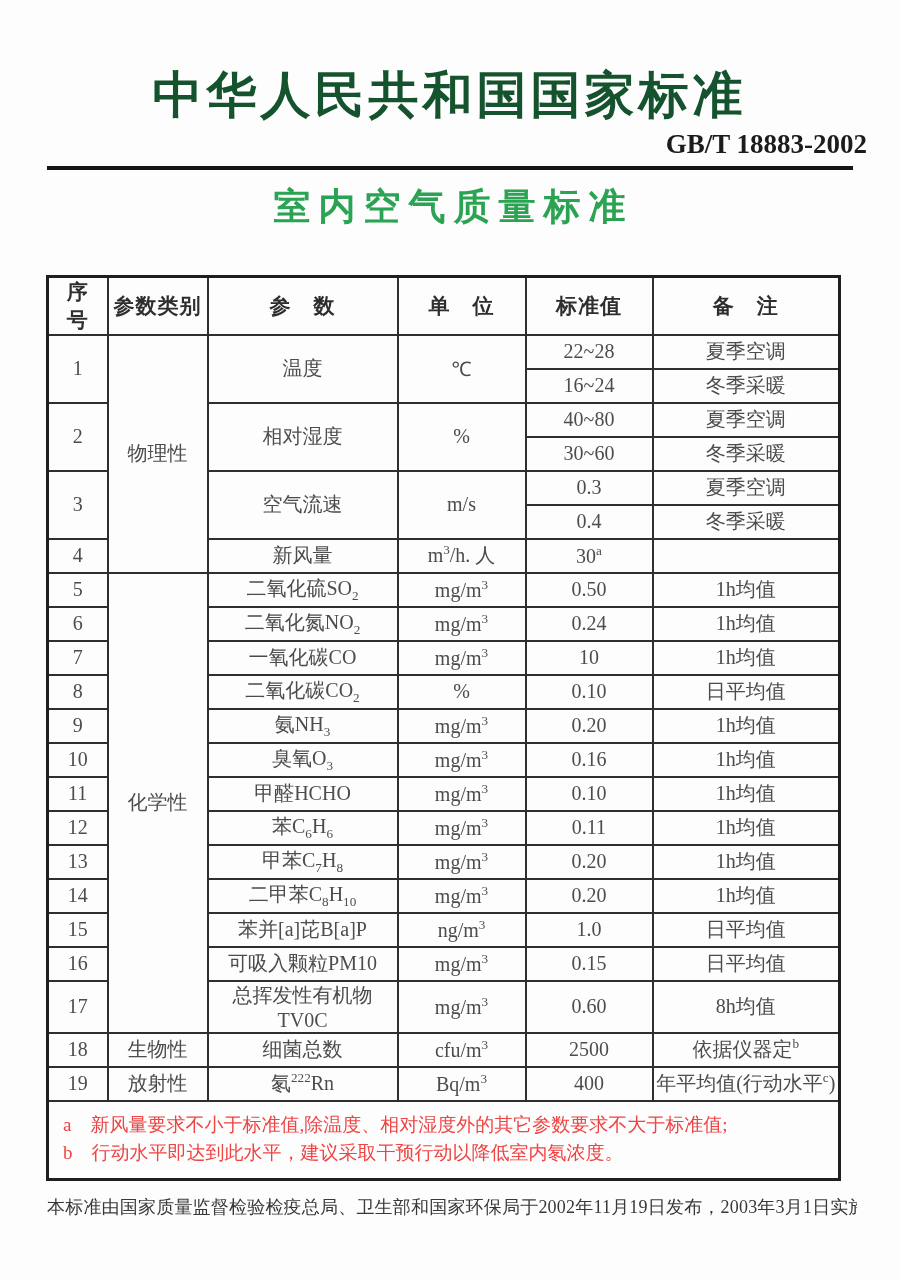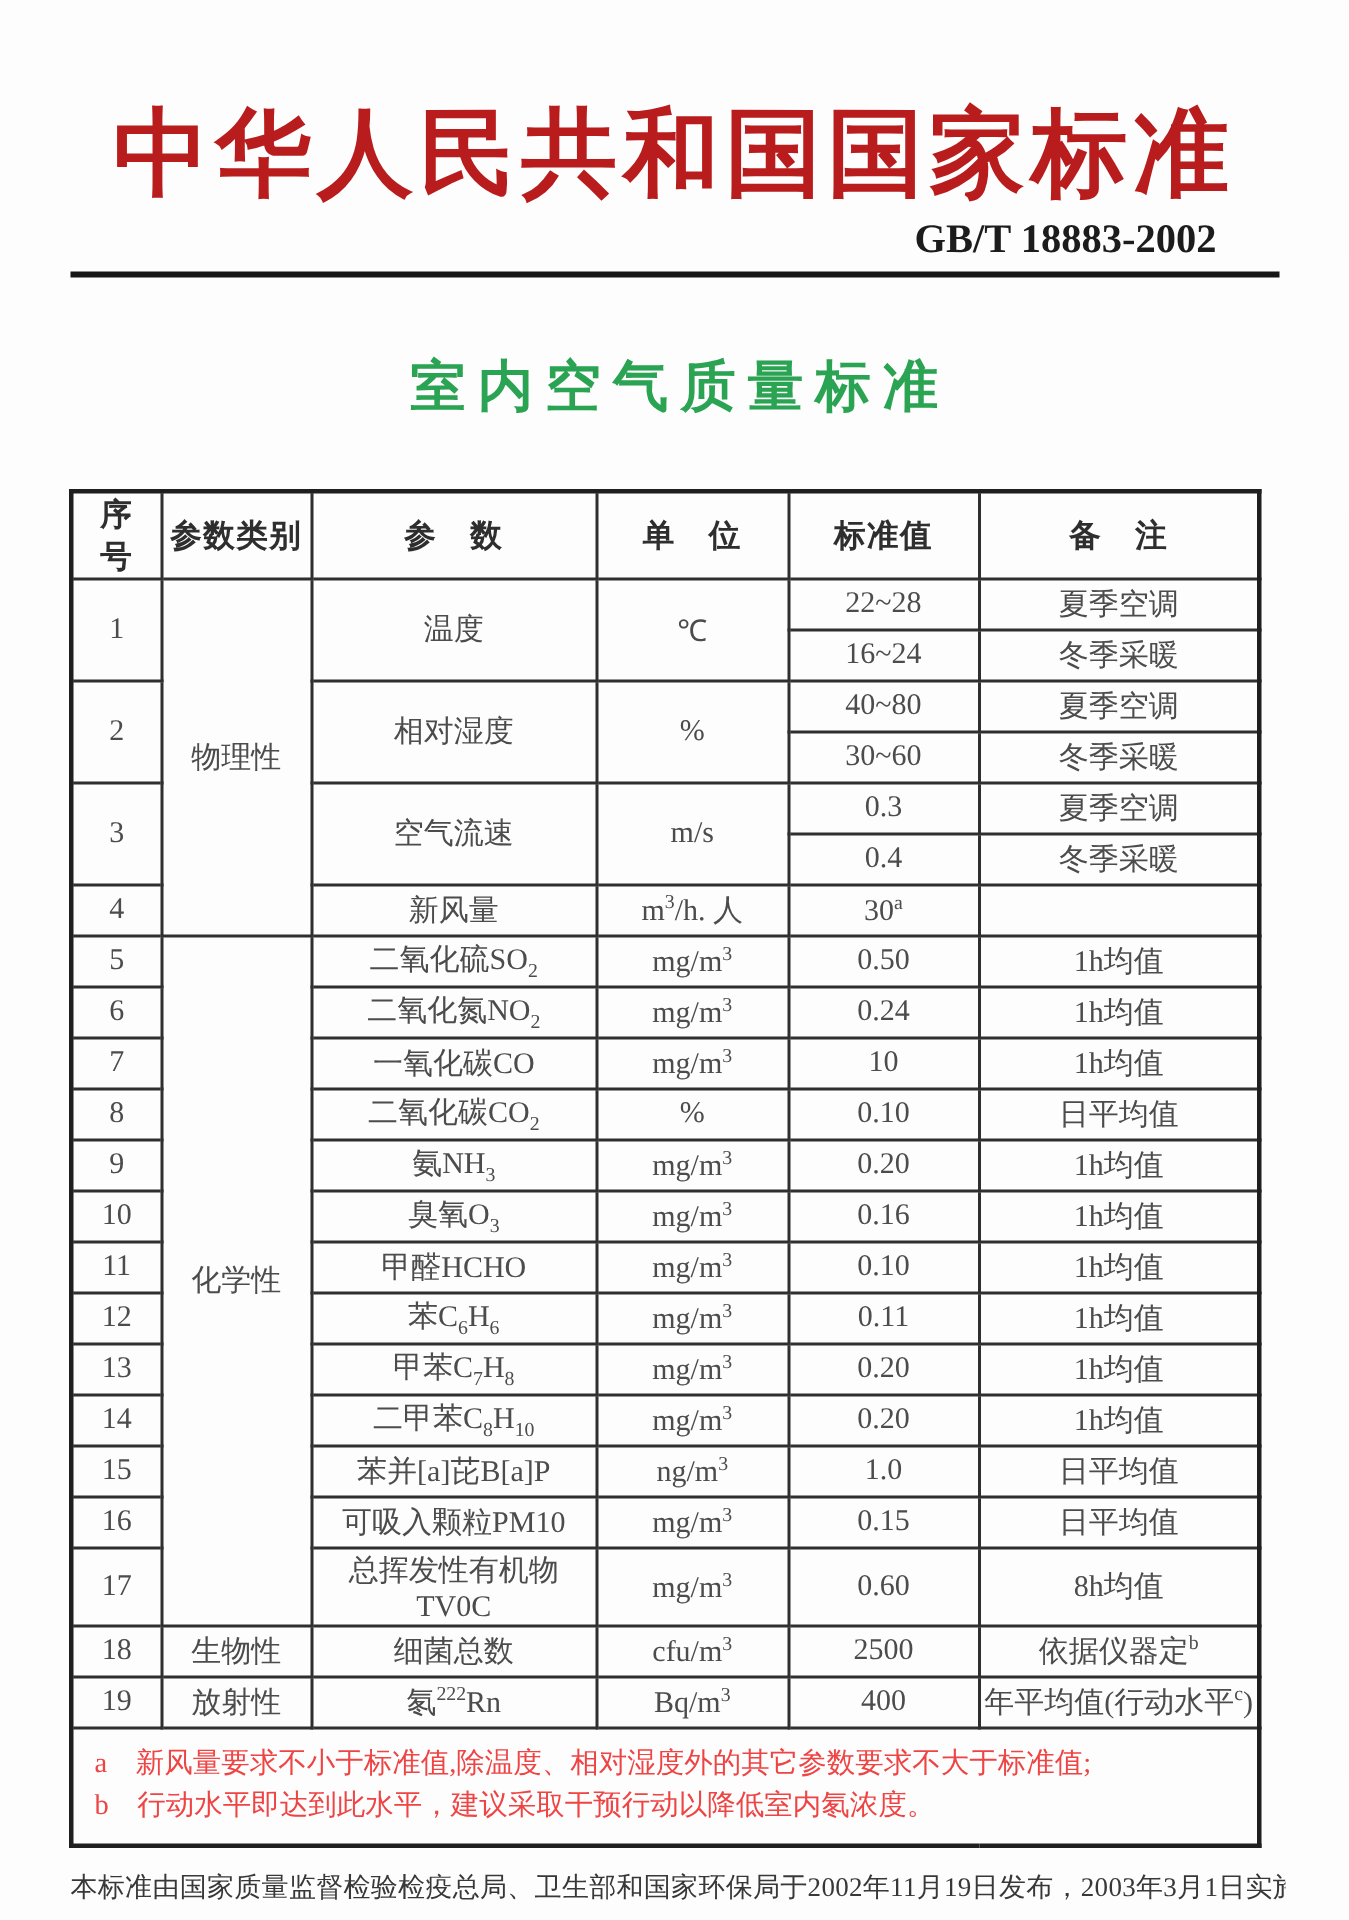--- a/index.html
+++ b/index.html
@@ -9,28 +9,28 @@
     height: 1280px;
     background: #fdfdfd;
     overflow: hidden;
     font-family: "Liberation Serif", serif;
   }
   .title-red {
     padding-top: 68px;
     text-align: center;
     font-family: "Liberation Serif", serif;
     font-weight: bold;
-    font-size: 64px;
+    font-size: 50px;
     line-height: 1.1;
-    color: #b91c1c;
+    color: #14532d;
     letter-spacing: 4px;
   }
   .std-no {
     text-align: right;
-    padding: 8px 88px 0 0;
+    padding: 8px 32px 0 0;
     font-family: "Liberation Serif", serif;
     font-weight: bold;
     font-size: 27px;
     color: #1c1c1c;
     line-height: 1.0;
   }
   .rule {
     width: 806px;
     height: 4px;
     background: #161616;
@@ -39,21 +39,20 @@
   .title-green {
     text-align: center;
     padding-top: 16px;
     font-family: "Liberation Sans", sans-serif;
     font-weight: bold;
     font-size: 37px;
     line-height: 1.15;
     color: #2aa352;
     letter-spacing: 8px;
     text-indent: 8px;
-    margin-top: 36px;
   }
   table.std-table {
     margin: 46px 0 0 46px;
     width: 792px;
     border-collapse: collapse;
     border: 3px solid #1f1f1f;
     table-layout: fixed;
   }
   .std-table th, .std-table td {
     border: 2px solid #2f2f2f;

